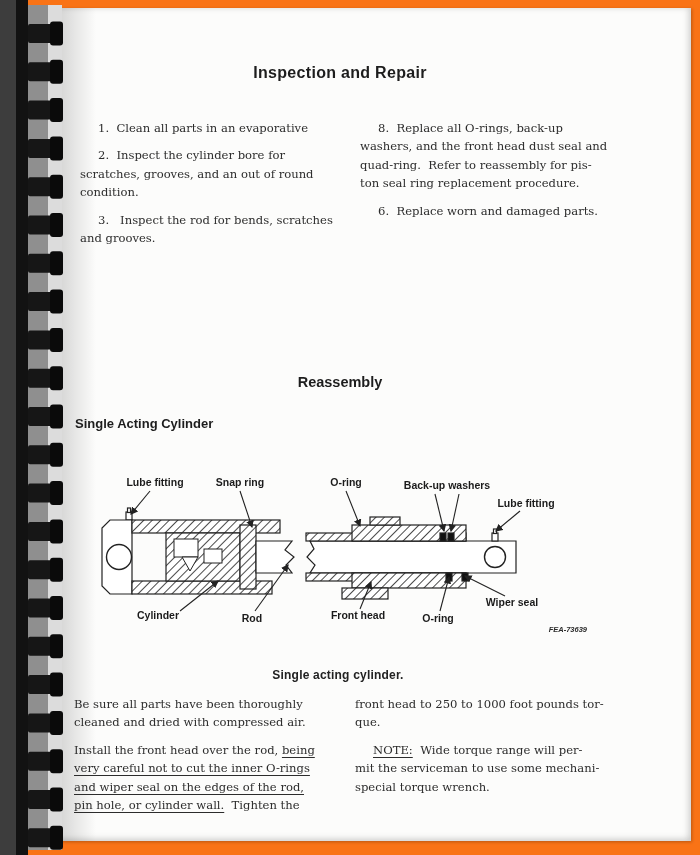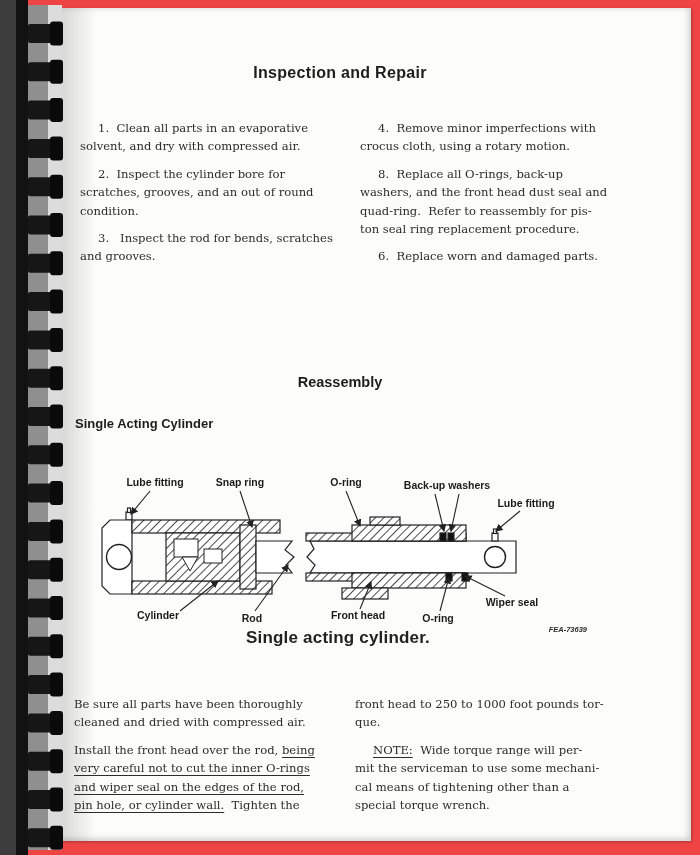--- a/index.html
+++ b/index.html
@@ -1,32 +1,32 @@
 <!DOCTYPE html>
 <html><head>
 <meta charset="utf-8">
 <style>
   html,body{margin:0;padding:0;background:#9b9b9b;}
-  .canvas{position:relative;width:700px;height:855px;background:#ef4444;overflow:hidden;
+  .canvas{position:relative;width:700px;height:855px;background:#f97316;overflow:hidden;
           font-family:"DejaVu Serif", serif;}
   .paper{position:absolute;left:48px;top:8px;width:643px;height:833px;background:#fcfcfb;
          box-shadow:inset -3px 0 6px rgba(0,0,0,.12), inset 0 -3px 6px rgba(0,0,0,.10), 1px 1px 3px rgba(0,0,0,.25);}
   .edge-shade{position:absolute;left:62px;top:8px;width:34px;height:833px;
          background:linear-gradient(to right, rgba(0,0,0,.14), rgba(0,0,0,0));pointer-events:none;}
   .binding{position:absolute;left:0;top:0;}
 
   .h-title{position:absolute;left:80px;top:64px;width:520px;text-align:center;
            font-family:"Liberation Sans", sans-serif;font-weight:bold;font-size:16px;
            letter-spacing:.3px;color:#1d1d1d;}
   .h-reassembly{position:absolute;left:80px;top:374px;width:520px;text-align:center;
            font-family:"Liberation Sans", sans-serif;font-weight:bold;font-size:14.5px;color:#1d1d1d;}
   .h-sub{position:absolute;left:75px;top:416px;
            font-family:"Liberation Sans", sans-serif;font-weight:bold;font-size:13px;color:#1d1d1d;}
-  .caption{position:absolute;left:78px;top:628px;width:520px;text-align:center;
-           font-family:"Liberation Sans", sans-serif;font-weight:600;font-size:17px;
+  .caption{position:absolute;left:78px;top:668px;width:520px;text-align:center;
+           font-family:"Liberation Sans", sans-serif;font-weight:600;font-size:12px;
            letter-spacing:.2px;color:#222;}
   .pageno{position:absolute;left:80px;top:817px;width:510px;text-align:center;
            font-size:11.5px;color:#2f2f2f;}
 
   .col{position:absolute;color:#2c2c2c;font-size:11.6px;}
   .col-tl{left:80px;top:119px;}
   .col-tr{left:360px;top:119px;}
   .col-bl{left:74px;top:695px;}
   .col-br{left:355px;top:695px;}
   .para{margin:0 0 9px 0;}
@@ -45,37 +45,32 @@
 <div class="canvas">
 
   <div class="paper"></div>
   <div class="edge-shade"></div>
 
   <div class="h-title">Inspection and Repair</div>
 
   <div class="col col-tl">
       <p class="para">
         <span class="tline ind"><span>1.  Clean all parts in an evaporative</span></span>
-        <span class="tline"><span>solvent, and dry with compressed air.</span></span>
       </p>
       <p class="para">
         <span class="tline ind"><span>2.  Inspect the cylinder bore for</span></span>
         <span class="tline"><span>scratches, grooves, and an out of round</span></span>
         <span class="tline"><span>condition.</span></span>
       </p>
       <p class="para">
         <span class="tline ind"><span>3.   Inspect the rod for bends, scratches</span></span>
         <span class="tline"><span>and grooves.</span></span>
       </p>
     </div>
   <div class="col col-tr">
-      <p class="para">
-        <span class="tline ind"><span>4.  Remove minor imperfections with</span></span>
-        <span class="tline"><span>crocus cloth, using a rotary motion.</span></span>
-      </p>
       <p class="para">
         <span class="tline ind"><span>8.  Replace all O-rings, back-up</span></span>
         <span class="tline"><span>washers, and the front head dust seal and</span></span>
         <span class="tline"><span>quad-ring.  Refer to reassembly for pis-</span></span>
         <span class="tline"><span>ton seal ring replacement procedure.</span></span>
       </p>
       <p class="para">
         <span class="tline ind"><span>6.  Replace worn and damaged parts.</span></span>
       </p>
     </div>
@@ -179,21 +174,20 @@
       </p>
     </div>
   <div class="col col-br">
       <p class="para">
         <span class="tline"><span>front head to 250 to 1000 foot pounds tor-</span></span>
         <span class="tline"><span>que.</span></span>
       </p>
       <p class="para">
         <span class="tline ind"><span class="u">NOTE:</span><span>  Wide torque range will per-</span></span>
         <span class="tline"><span>mit the serviceman to use some mechani-</span></span>
-        <span class="tline"><span>cal means of tightening other than a</span></span>
         <span class="tline"><span>special torque wrench.</span></span>
       </p>
     </div>
 
 
   <svg id="binding-svg" class="binding" width="70" height="855" viewBox="0 0 70 855">
     <rect x="0" y="0" width="16" height="855" fill="#3d3d3d"></rect>
     <rect x="16" y="0" width="12" height="855" fill="#121212"></rect>
     <rect x="28" y="5" width="20" height="845" fill="#8f8f8f"></rect>
     <rect x="48" y="5" width="14" height="845" fill="#dcdcdc"></rect>

